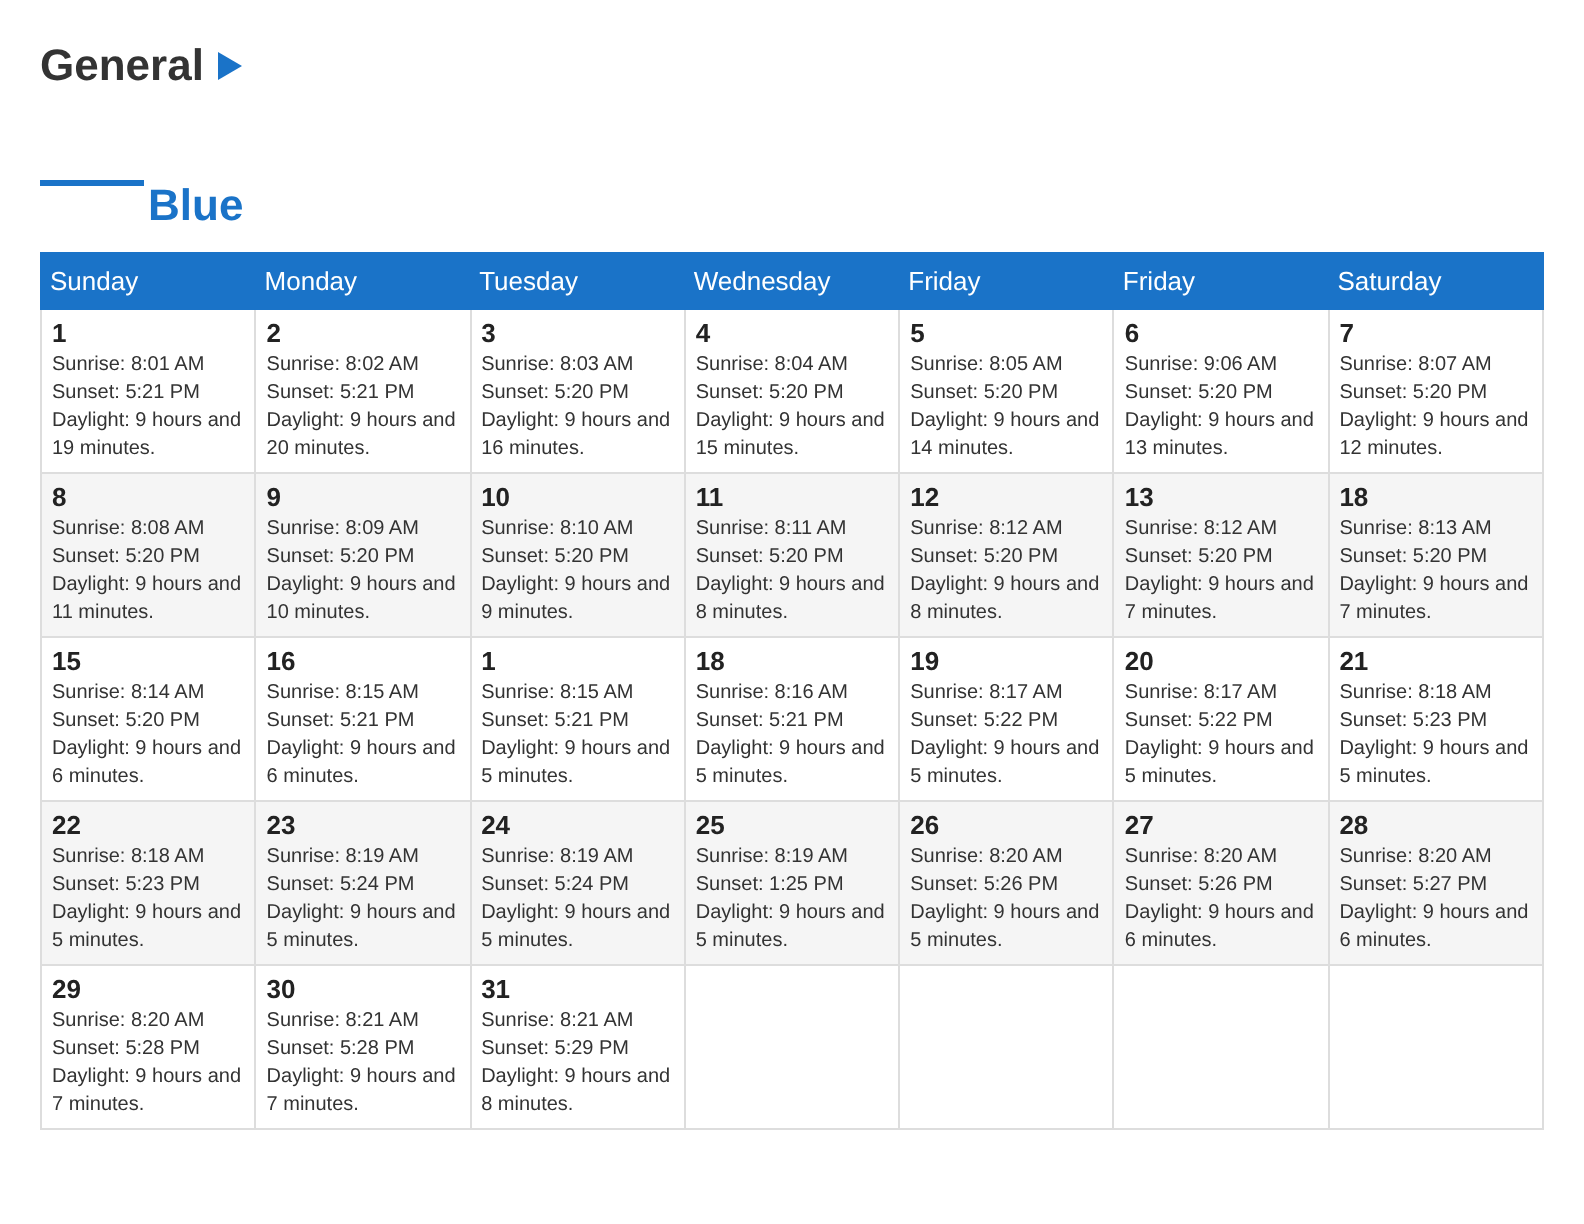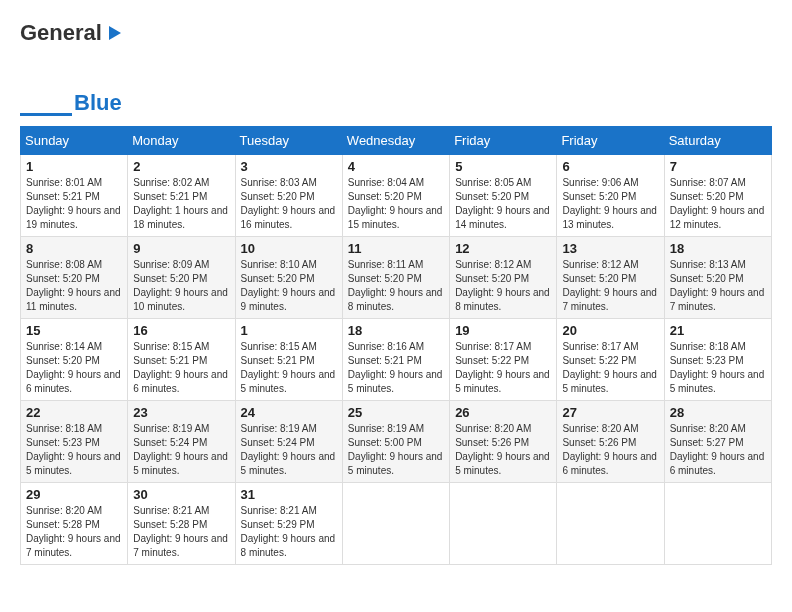--- a/index.html
+++ b/index.html
@@ -82,21 +82,21 @@
 <body>
 
 <div class="header">
   <div class="logo">
     <div style="display:flex;align-items:center;">
       <span style="font-size:22px;font-weight:bold;color:#333;">General</span>
       <svg width="22" height="22" viewBox="0 0 22 22" style="margin-left:1px;">
         <polygon points="6,4 18,11 6,18" fill="#1a73c8"></polygon>
       </svg>
     </div>
-    <div style="display:flex;align-items:flex-end;margin-top:-4px;">
+    <div style="display:flex;align-items:flex-start;margin-top:-4px;">
       <div style="width:52px;height:3px;background:#1a73c8;"></div>
       <span style="font-size:22px;font-weight:bold;color:#1a73c8;margin-left:2px;">Blue</span>
     </div>
   </div>
   <div class="title-block">
     <h1></h1>
     <h2></h2>
   </div>
 </div>
 
@@ -120,21 +120,21 @@
           <span>Sunrise: 8:01 AM</span><br>
           <span>Sunset: 5:21 PM</span><br>
           <span>Daylight: 9 hours and 19 minutes.</span>
         </div>
       </td>
         <td>
         <span class="day-num">2</span>
         <div class="day-info">
           <span>Sunrise: 8:02 AM</span><br>
           <span>Sunset: 5:21 PM</span><br>
-          <span>Daylight: 1 hours and 18 minutes.</span>
+          <span>Daylight: 9 hours and 20 minutes.</span>
         </div>
       </td>
         <td>
         <span class="day-num">3</span>
         <div class="day-info">
           <span>Sunrise: 8:03 AM</span><br>
           <span>Sunset: 5:20 PM</span><br>
           <span>Daylight: 9 hours and 16 minutes.</span>
         </div>
       </td>
@@ -309,21 +309,21 @@
         <div class="day-info">
           <span>Sunrise: 8:19 AM</span><br>
           <span>Sunset: 5:24 PM</span><br>
           <span>Daylight: 9 hours and 5 minutes.</span>
         </div>
       </td>
         <td>
         <span class="day-num">25</span>
         <div class="day-info">
           <span>Sunrise: 8:19 AM</span><br>
-          <span>Sunset: 5:00 PM</span><br>
+          <span>Sunset: 1:25 PM</span><br>
           <span>Daylight: 9 hours and 5 minutes.</span>
         </div>
       </td>
         <td>
         <span class="day-num">26</span>
         <div class="day-info">
           <span>Sunrise: 8:20 AM</span><br>
           <span>Sunset: 5:26 PM</span><br>
           <span>Daylight: 9 hours and 5 minutes.</span>
         </div>

